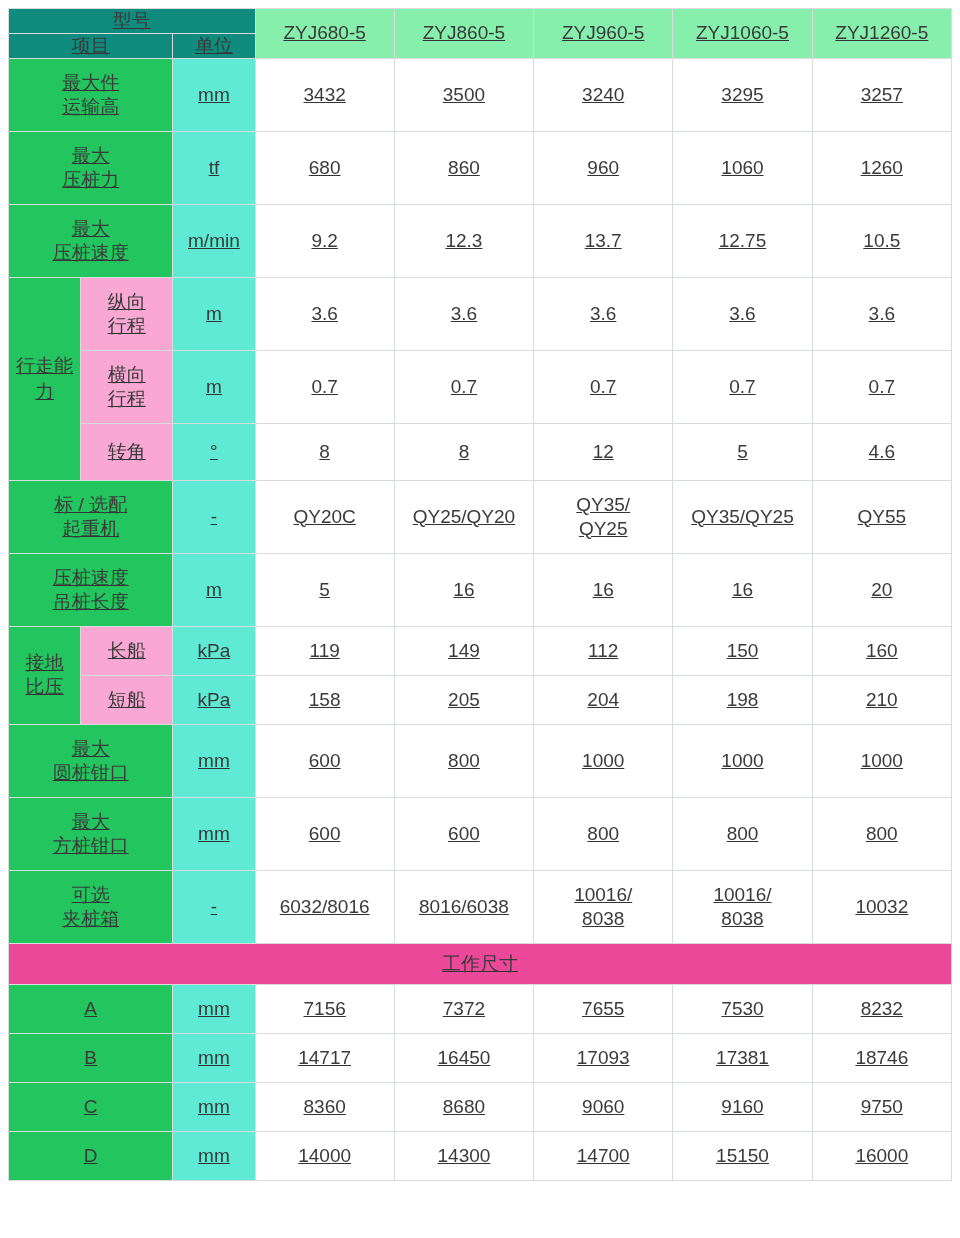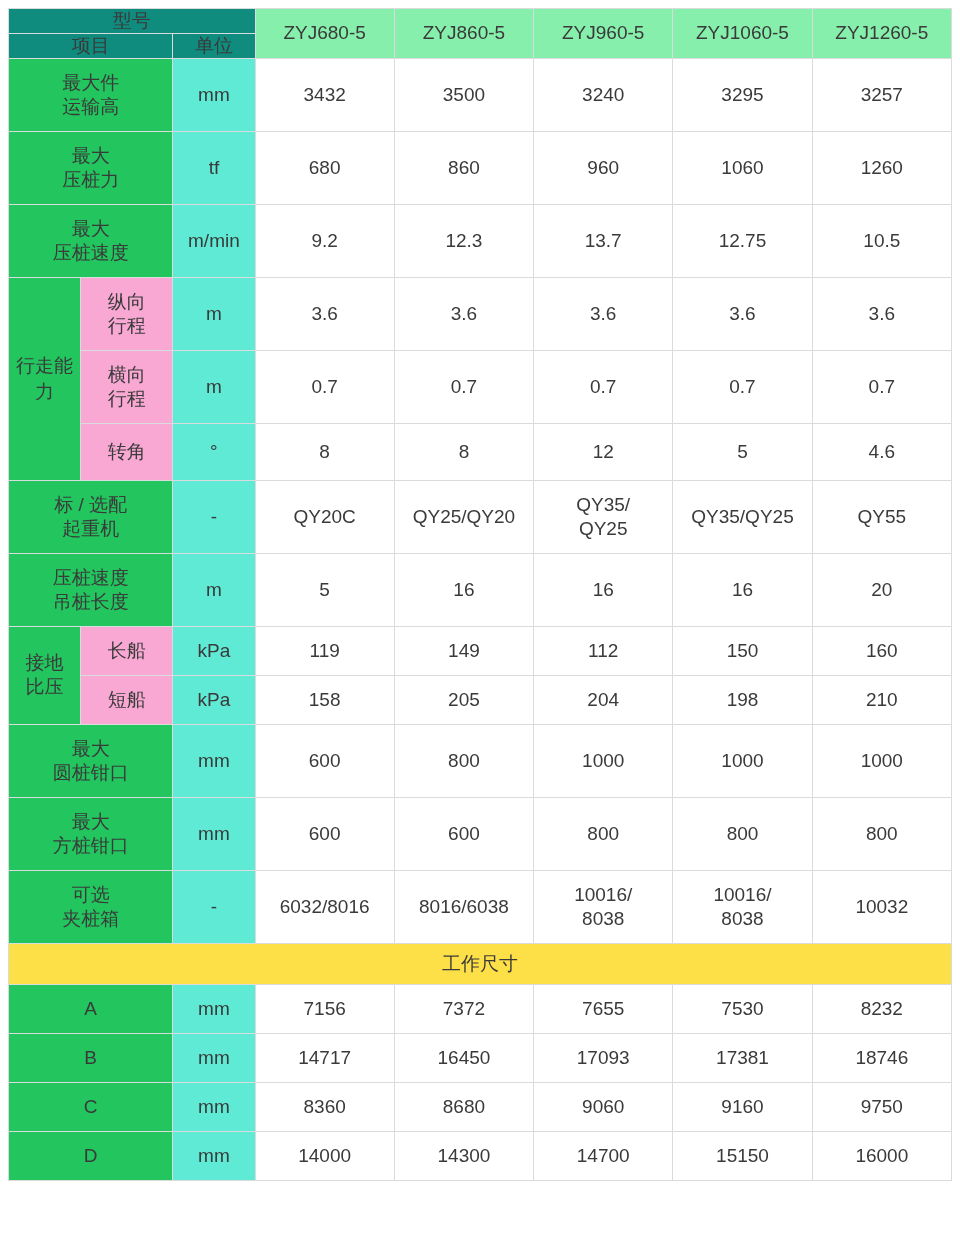--- a/index.html
+++ b/index.html
@@ -15,20 +15,21 @@
     overflow: hidden;
   }
   .spec-table-wrap {
     width: 944px;
     margin: 8px auto 0 auto;
   }
   table.spec-table {
     border-collapse: collapse;
     width: 100%;
     table-layout: fixed;
+    text-decoration: underline;
   }
   table.spec-table td, table.spec-table th {
     border: 1px solid #d8dcdc;
     text-align: center;
     vertical-align: middle;
     font-weight: normal;
     font-size: 19px;
     color: #3a3a3a;
     padding: 0;
     line-height: 1.25;
@@ -42,21 +43,21 @@
     border: 1px solid #0f8c7e;
   }
   .hdr-model {
     background: #0f8c7e;
     color: #ffffff;
     font-weight: bold;
     font-size: 21px;
     border: 1px solid #0f8c7e;
   }
   .section-bar {
-    background: #fde047;
+    background: #ec4899;
     color: #ffffff;
     font-weight: bold;
     font-size: 21px;
     border: 1px solid #0f8c7e;
     height: 40px;
   }
   
   .lbl {
     background: #22c55e;
     font-size: 20px;

